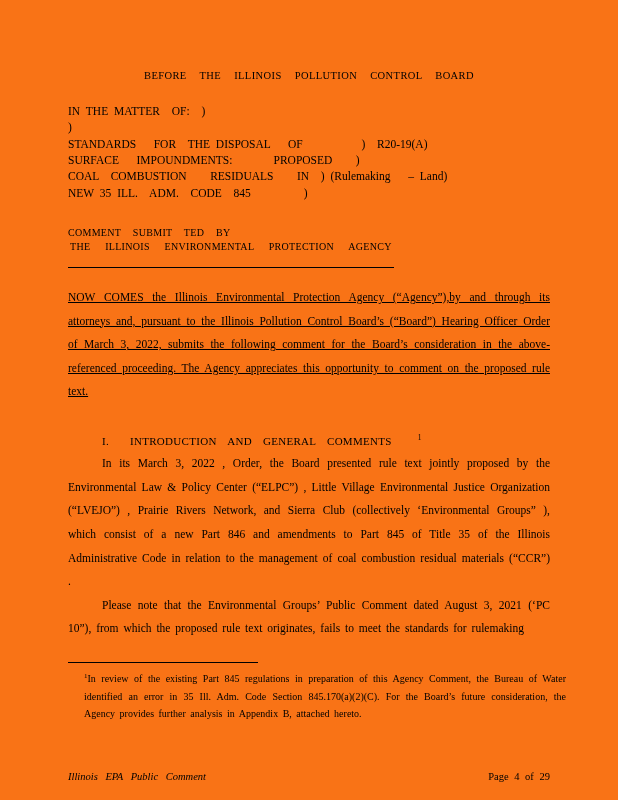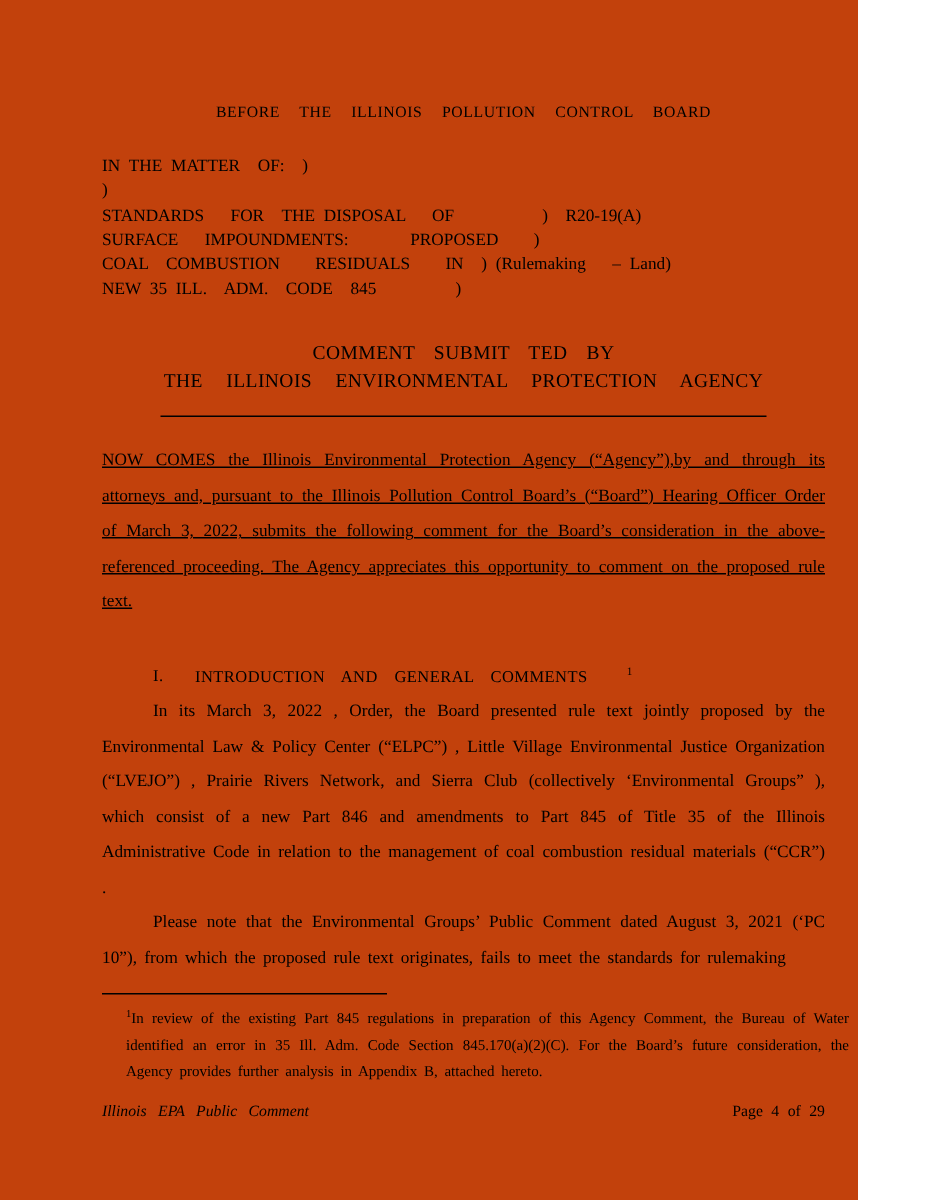--- a/index.html
+++ b/index.html
@@ -5,24 +5,24 @@
   html, body {
     margin: 0;
     padding: 0;
     background: #ffffff;
   }
   body {
     font-family: "Liberation Serif", serif;
     color: #000000;
   }
   .page {
-    width: 572px;
+    width: 618px;
     height: 800px;
     position: relative;
-    background: #c2410c;
+    background: #f97316;
     box-sizing: border-box;
     overflow: hidden;
   }
   .content {
     position: absolute;
     left: 68px;
     top: 70px;
     width: 482px;
   }
   .court-header {
@@ -34,23 +34,22 @@
   }
   .caption {
     font-size: 11.5px;
     line-height: 1.42;
     word-spacing: 3px;
   }
   .caption .ln {
     white-space: pre-wrap;
   }
   .doc-title {
-    text-align: center;
     margin-top: 26px;
-    font-size: 13px;
+    font-size: 10px;
     word-spacing: 9px;
     letter-spacing: 0.3px;
   }
   .doc-title .line1 {
     display: block;
     margin-bottom: 3px;
   }
   .doc-title .line2 {
     display: inline-block;
     border-bottom: 1px solid #000;
@@ -106,21 +105,21 @@
     text-align: justify;
     word-spacing: 2px;
   }
   .footnote sup {
     font-size: 7px;
     vertical-align: super;
   }
   .footer {
     position: absolute;
     left: 68px;
-    top: 736px;
+    top: 771px;
     width: 482px;
     display: flex;
     justify-content: space-between;
     align-items: baseline;
     font-size: 10.5px;
   }
   .footer .left {
     font-style: italic;
     word-spacing: 5px;
   }

